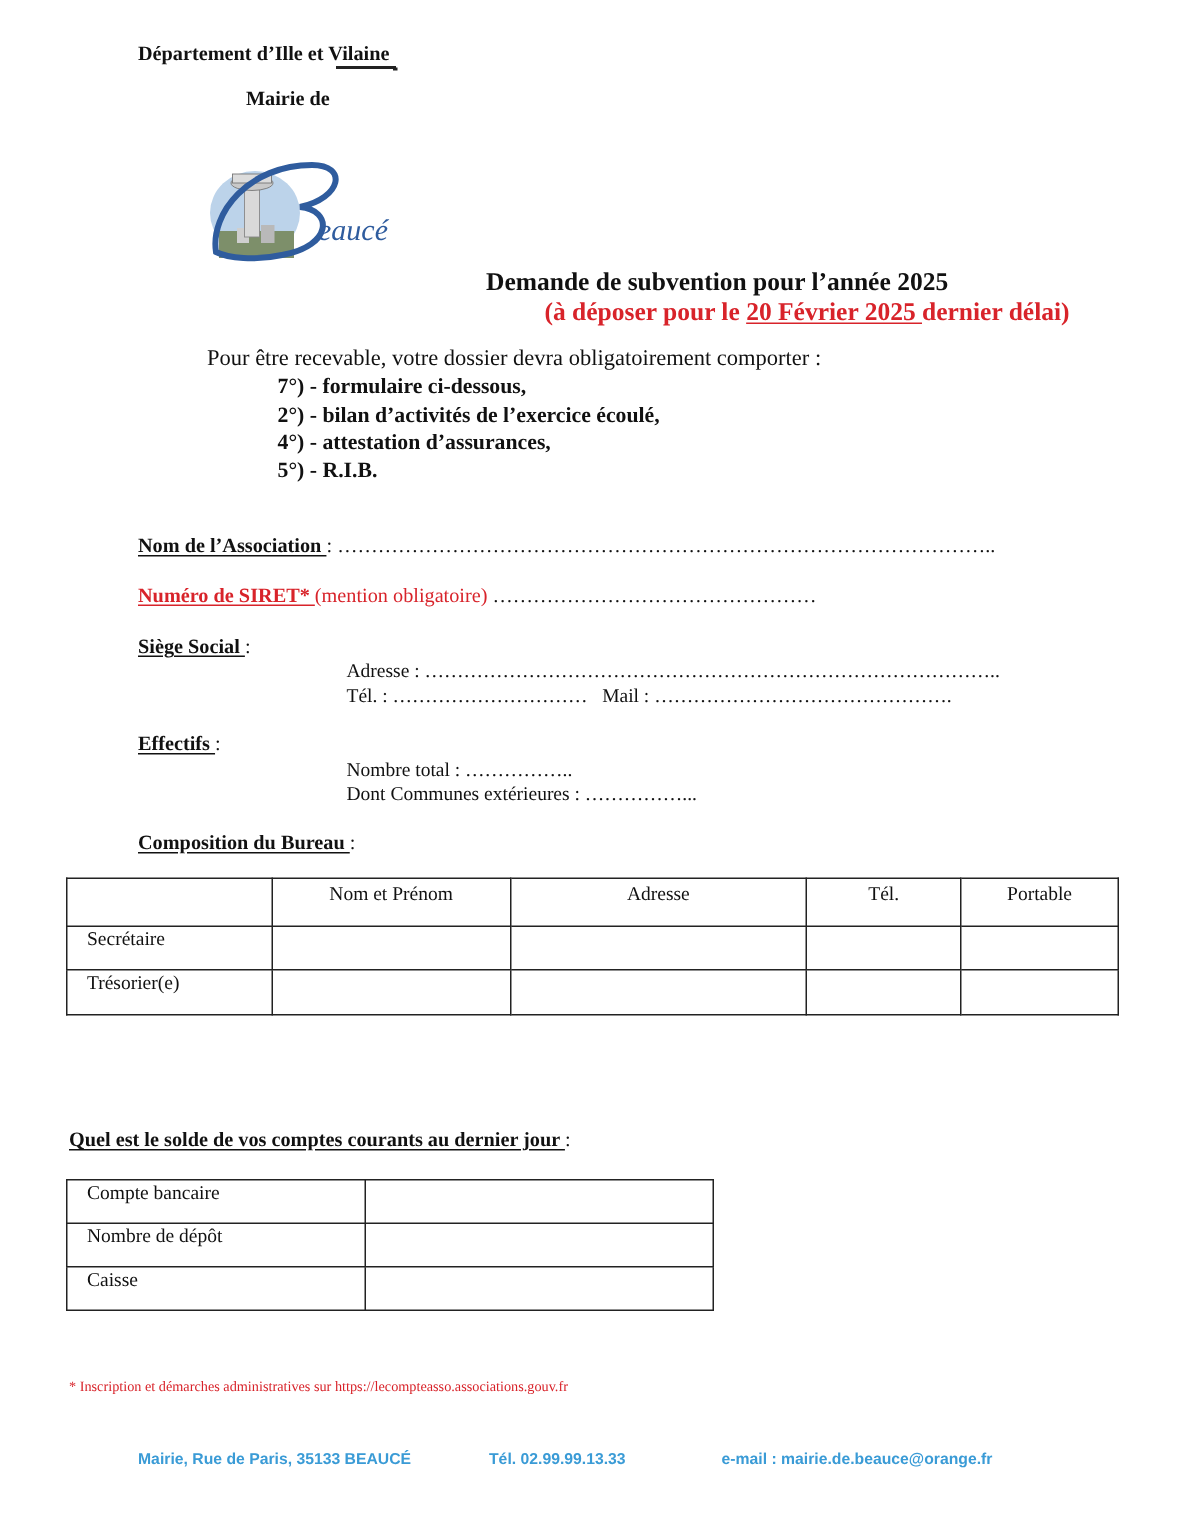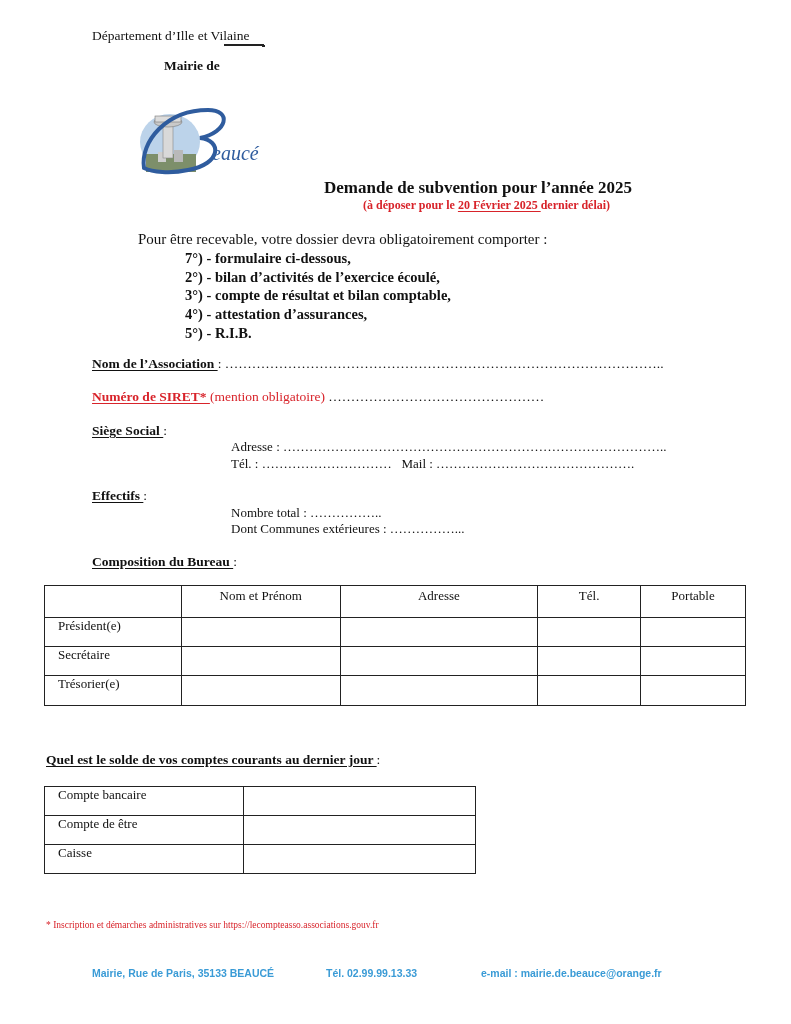--- a/index.html
+++ b/index.html
@@ -2,27 +2,27 @@
 <html><head>
 <meta charset="utf-8">
 <style>
   html, body { margin: 0; padding: 0; background: #ffffff; }
   body { width: 791px; height: 1024px; position: relative; overflow: hidden;
          font-family: "Liberation Serif", "DejaVu Serif", serif; color: #111; }
   .abs { position: absolute; }
   .b { font-weight: bold; }
   .u { text-decoration: underline; text-underline-offset: 2px; }
   .red { color: #d8232a; }
-  .dept { left: 92px; top: 28px; font-size: 13.5px; font-weight: normal; }
+  .dept { left: 92px; top: 28px; font-size: 13.5px; font-weight: bold; }
   .dash { left: 224px; top: 44px; width: 40px; height: 2px; background: #222; }
   .dash2 { left: 262px; top: 45px; width: 3px; height: 2px; background: #222; }
   .mairie { left: 164px; top: 58px; font-size: 13.5px; font-weight: bold; }
   .logo { left: 136px; top: 102px; width: 128px; height: 76px; }
   .title { left: 324px; top: 178px; font-size: 17px; font-weight: bold; }
-  .subtitle { left: 363px; top: 198px; font-size: 12px; font-weight: bold; color: #d8232a; }
+  .subtitle { left: 363px; top: 198px; font-size: 17px; font-weight: bold; color: #d8232a; }
   .intro { left: 138px; top: 231px; font-size: 15px; }
   .req-list { left: 185px; top: 249px; font-size: 14.5px; font-weight: bold; line-height: 18.7px; margin: 0; padding: 0; list-style: none; }
   .line { font-size: 13.5px; white-space: nowrap; }
   table.grid { position: absolute; border-collapse: collapse; font-size: 13px; }
   table.grid td { border: 1.3px solid #222; padding: 0 13px; vertical-align: top; }
   table.grid td.hdr { text-align: center; padding-top: 2px; }
   .note { left: 46px; top: 920px; font-size: 9.5px; color: #d8232a; }
   .footer { top: 967px; font-family: "Liberation Sans", "DejaVu Sans", sans-serif; font-size: 10.5px; font-weight: bold; color: #3a9bd6; }
 </style>
 </head>
@@ -50,21 +50,20 @@
 
 <div class="abs title">Demande de subvention pour l’année 2025</div>
 <div class="abs subtitle">
   <span>(à déposer pour le </span><span class="u">20 Février 2025 </span><span>dernier délai)</span>
 </div>
 
 <div class="abs intro">Pour être recevable, votre dossier devra obligatoirement comporter :</div>
 <ul class="abs req-list">
   <li>7°) - formulaire ci-dessous,</li>
   <li>2°) - bilan d’activités de l’exercice écoulé,</li>
-  <li>3°) - compte de résultat et bilan comptable,</li>
   <li>4°) - attestation d’assurances,</li>
   <li>5°) - R.I.B.</li>
 </ul>
 
 <div class="abs line" style="left:92px; top:356px;">
   <span class="b u">Nom de l’Association </span><span>: </span><span>……………………………………………………………………………………..</span>
 </div>
 
 <div class="abs line red" style="left:92px; top:389px;">
   <span class="b u">Numéro de SIRET* </span><span>(mention obligatoire) </span><span style="color:#111">…………………………………………</span>
@@ -104,27 +103,20 @@
   </colgroup>
   <tbody>
       <tr style="height:32px;">
     <td class="hdr"></td>
     <td class="hdr">Nom et Prénom</td>
     <td class="hdr">Adresse</td>
     <td class="hdr">Tél.</td>
     <td class="hdr">Portable</td>
   </tr>
   <tr style="height:29px;">
-    <td>Président(e)</td>
-    <td></td>
-        <td></td>
-        <td></td>
-        <td></td>
-  </tr>
-  <tr style="height:29px;">
     <td>Secrétaire</td>
     <td></td>
         <td></td>
         <td></td>
         <td></td>
   </tr>
   <tr style="height:30px;">
     <td>Trésorier(e)</td>
     <td></td>
         <td></td>
@@ -142,21 +134,21 @@
   <colgroup>
     <col style="width:199px">
       <col style="width:233px">
   </colgroup>
   <tbody>
   <tr style="height:29px;">
     <td>Compte bancaire</td>
     <td></td>
   </tr>
   <tr style="height:29px;">
-    <td>Compte de être</td>
+    <td>Nombre de dépôt</td>
     <td></td>
   </tr>
   <tr style="height:29px;">
     <td>Caisse</td>
     <td></td>
   </tr>
 </tbody>
   </table>
 
 <div class="abs note">* Inscription et démarches administratives sur https://lecompteasso.associations.gouv.fr</div>

